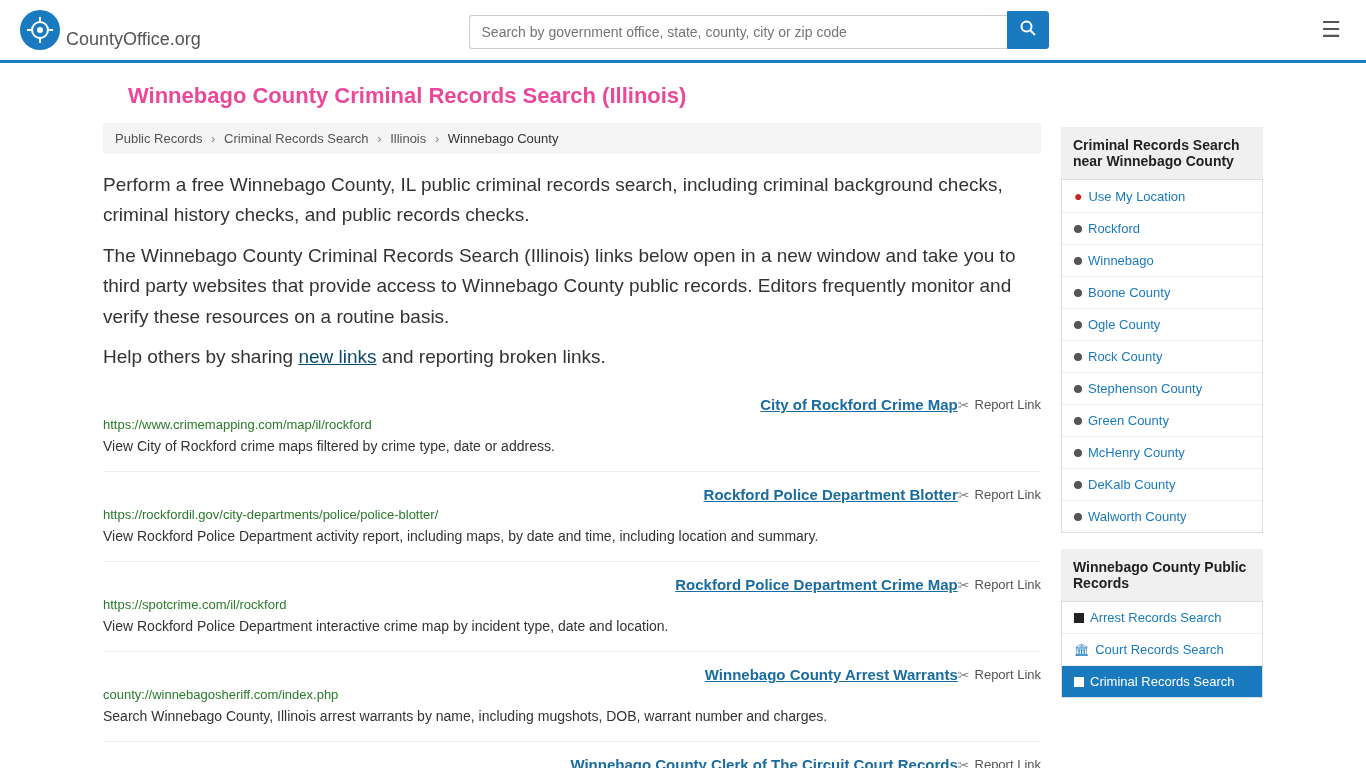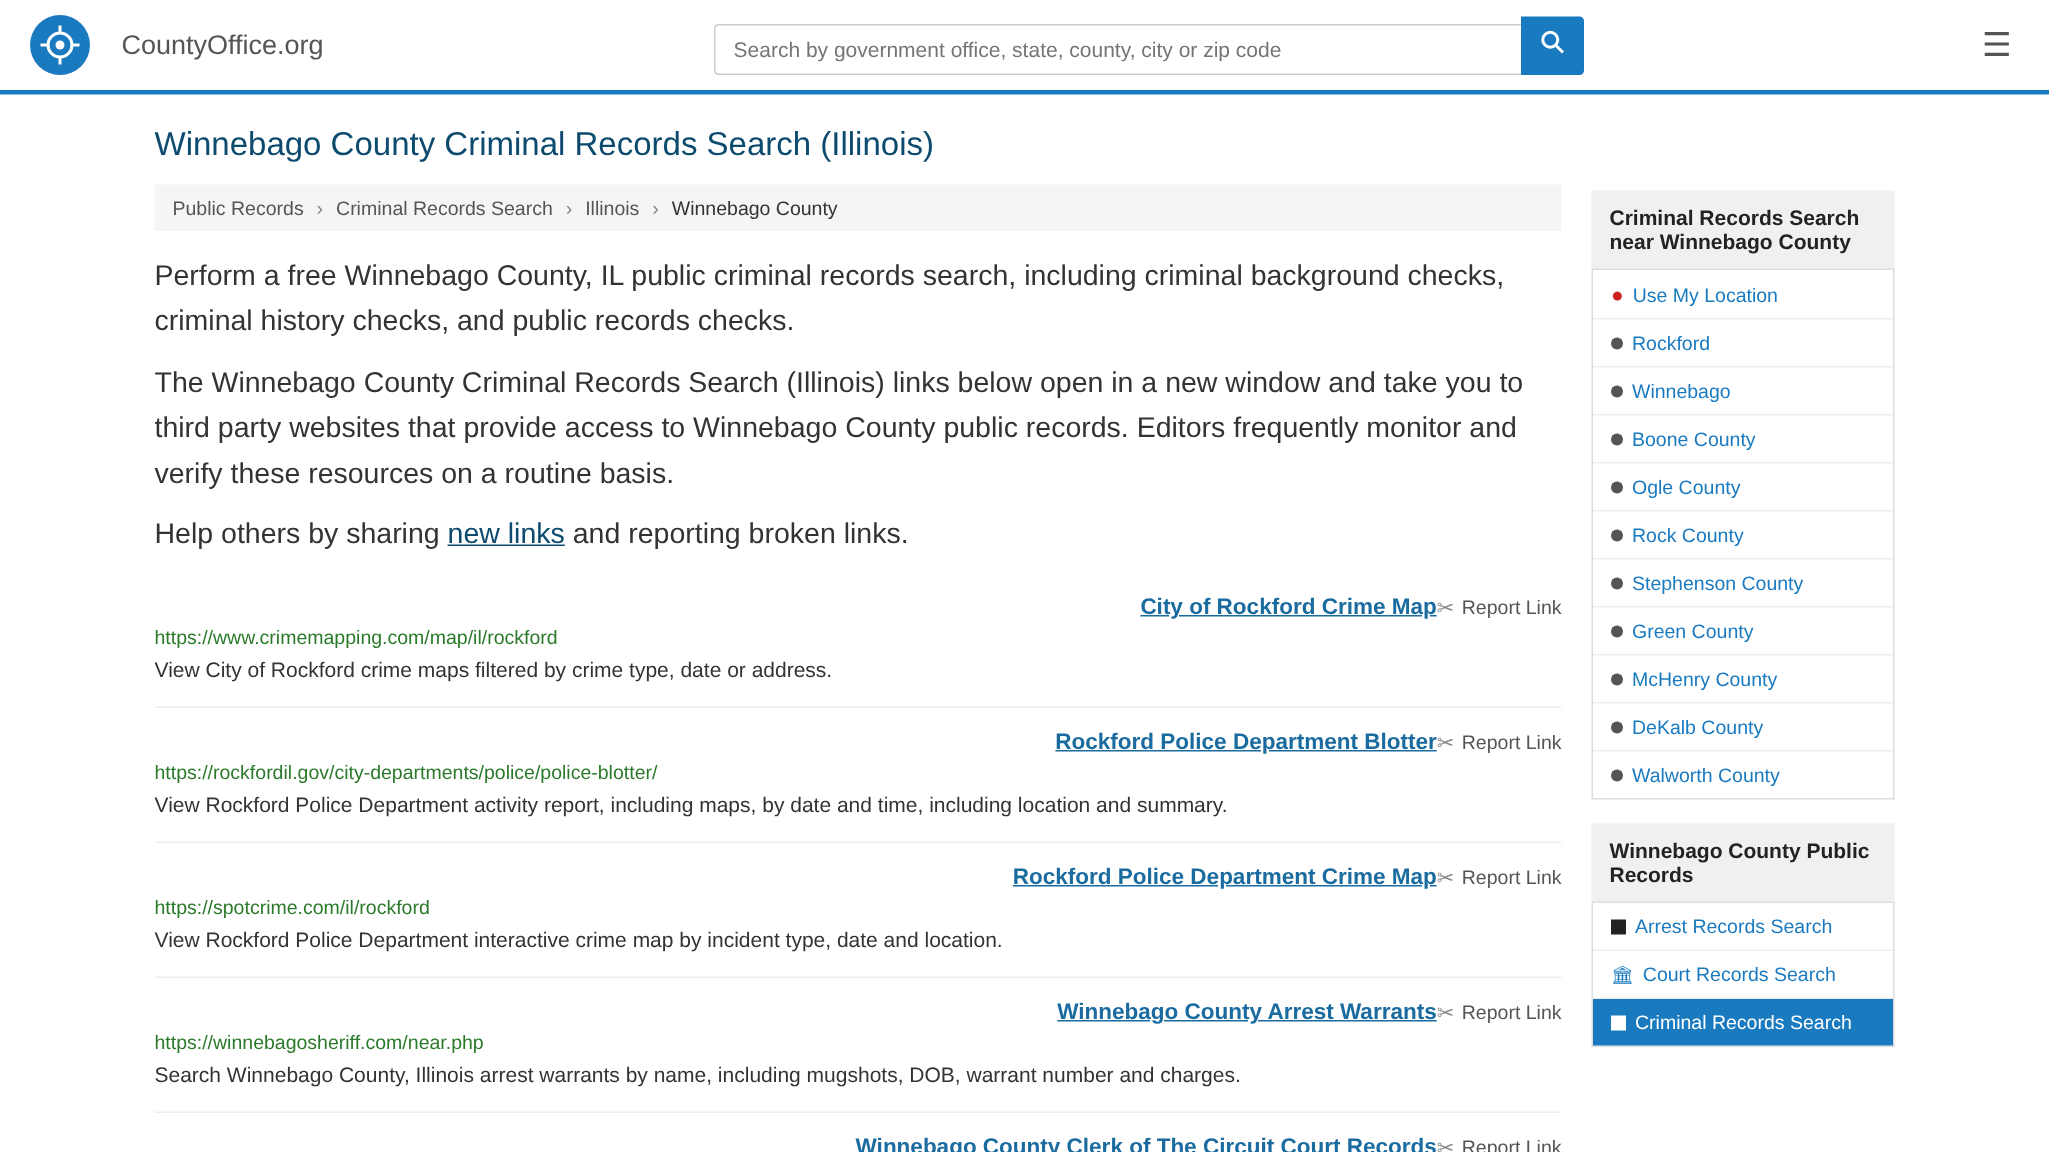--- a/index.html
+++ b/index.html
@@ -9,22 +9,22 @@
     .header {
       background: #fff;
       border-bottom: 3px solid #1a7abf;
       padding: 10px 20px;
       display: flex;
       align-items: center;
       justify-content: space-between;
     }
     .logo-area {
       display: flex;
-      align-items: center;
-      gap: 21px;
+      align-items: flex-end;
+      gap: 6px;
     }
     .logo-circle {
       width: 40px;
       height: 40px;
       background: #1a7abf;
       border-radius: 50%;
       display: flex;
       align-items: center;
       justify-content: center;
       color: white;
@@ -83,23 +83,24 @@
       display: flex;
       gap: 20px;
     }
 
     
     .content {
       flex: 1;
     }
     .page-title {
       font-size: 22px;
-      font-weight: normal;
-      color: #0c4a6e;
+      font-weight: bold;
+      color: #ec4899;
       margin-bottom: 14px;
+      margin-left: 25px;
     }
     .breadcrumb {
       background: #f5f5f5;
       padding: 8px 12px;
       margin-bottom: 16px;
       font-size: 13px;
       color: #555;
     }
     .breadcrumb a {
       color: #555;
@@ -315,21 +316,21 @@
       <div class="link-desc">View Rockford Police Department interactive crime map by incident type, date and location.</div>
     </div>
         <div class="link-item">
       <div class="link-item-header">
         <a class="link-title">Winnebago County Arrest Warrants</a>
         <div class="report-link">
           <span class="report-icon">✂</span>
           <span>Report Link</span>
         </div>
       </div>
-      <div class="link-url">https://winnebagosheriff.com/near.php</div>
+      <div class="link-url">county://winnebagosheriff.com/index.php</div>
       <div class="link-desc">Search Winnebago County, Illinois arrest warrants by name, including mugshots, DOB, warrant number and charges.</div>
     </div>
         <div class="link-item">
       <div class="link-item-header">
         <a class="link-title">Winnebago County Clerk of The Circuit Court Records</a>
         <div class="report-link">
           <span class="report-icon">✂</span>
           <span>Report Link</span>
         </div>
       </div>

